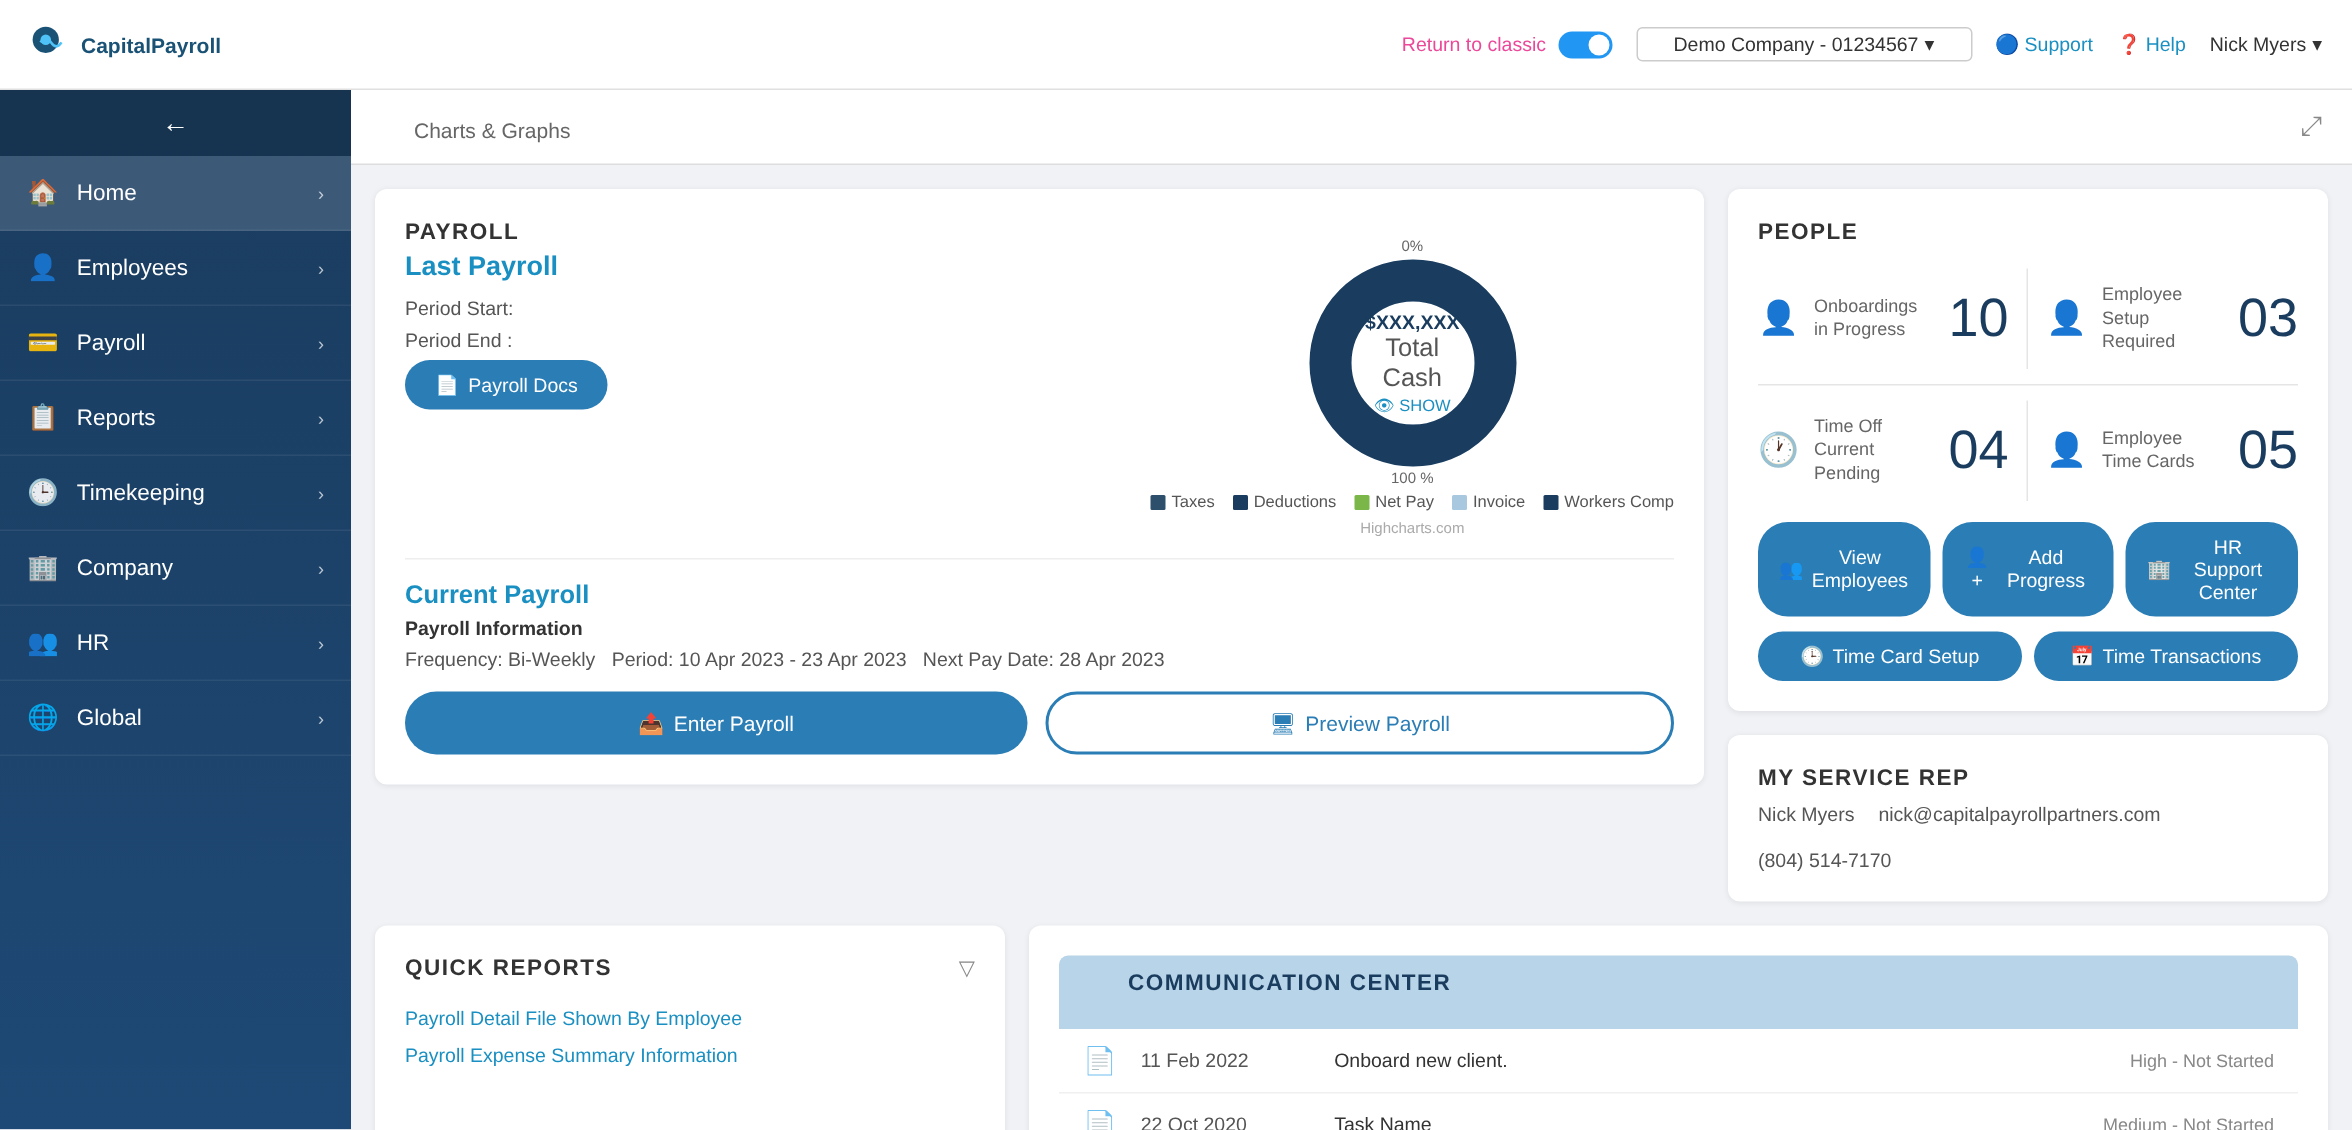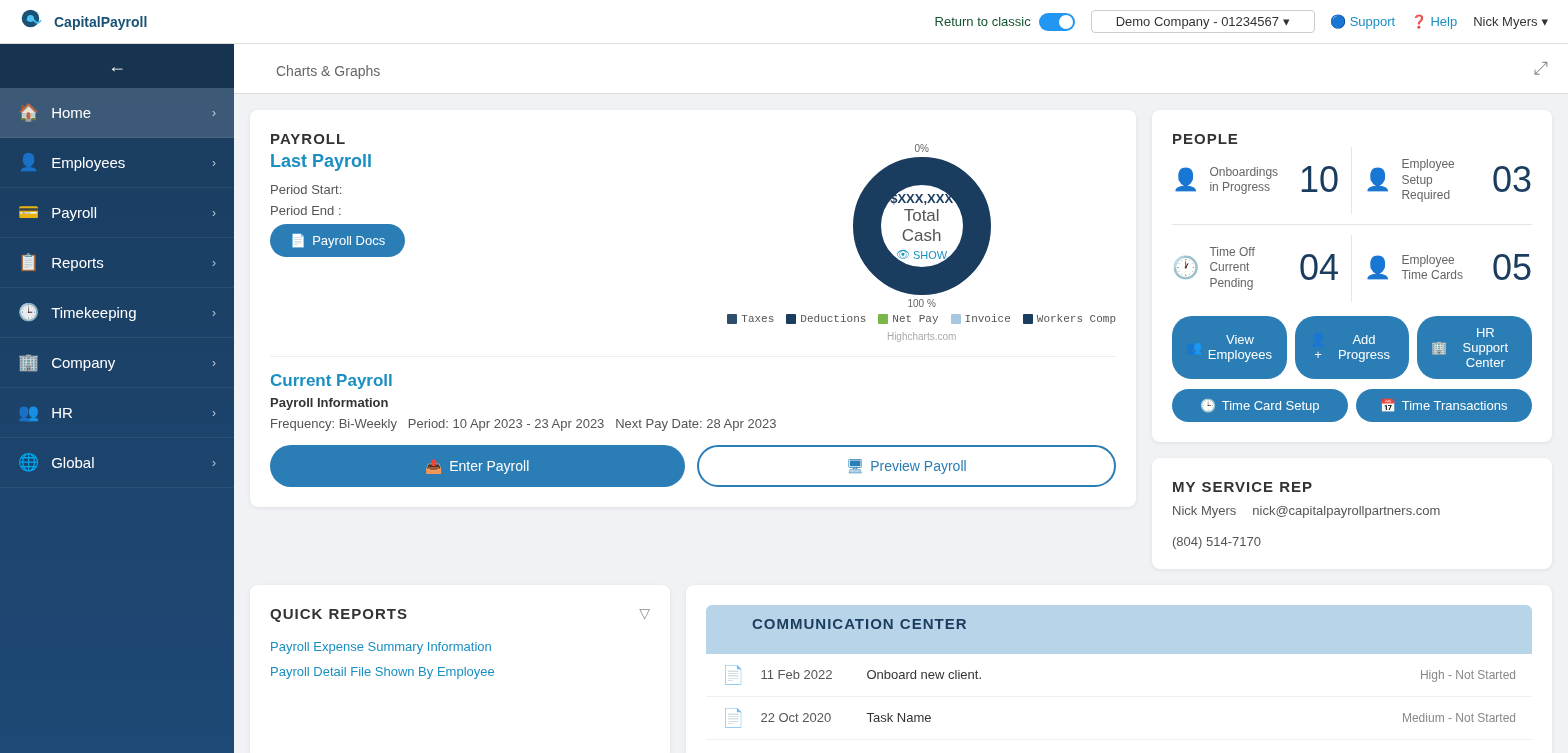--- a/index.html
+++ b/index.html
@@ -1,35 +1,35 @@
 <!DOCTYPE html>
 <html><head>
   <meta charset="utf-8">
   <style>
     * { box-sizing: border-box; margin: 0; padding: 0; }
     body { font-family: 'Segoe UI', Arial, sans-serif; background: #f0f2f5; display: flex; flex-direction: column; height: 753px; overflow: hidden; }
 
     
     .topbar {
       background: #fff;
-      height: 44px;
+      height: 60px;
       display: flex;
       align-items: center;
       justify-content: flex-end;
       padding: 0 20px;
       border-bottom: 1px solid #e0e0e0;
       gap: 16px;
       font-size: 13px;
       color: #333;
       flex-shrink: 0;
     }
     .topbar-left { display: flex; align-items: center; gap: 8px; margin-right: auto; }
     .topbar-logo { display: flex; align-items: center; gap: 6px; font-weight: bold; color: #1a5276; font-size: 14px; }
     .logo-icon { width: 28px; height: 28px; }
-    .return-classic { display: flex; align-items: center; gap: 8px; font-size: 13px; color: #14532d; }
+    .return-classic { display: flex; align-items: center; gap: 8px; font-size: 13px; color: #ec4899; }
     .toggle { width: 36px; height: 18px; background: #2196F3; border-radius: 9px; position: relative; cursor: pointer; }
     .toggle::after { content: ''; position: absolute; width: 14px; height: 14px; background: #fff; border-radius: 50%; top: 2px; right: 2px; }
     .company-selector { display: flex; align-items: center; gap: 4px; border: 1px solid #ccc; border-radius: 4px; padding: 3px 24px; cursor: pointer; font-size: 13px; }
     .topbar-link { color: #1a8fc1; font-size: 13px; cursor: pointer; display: flex; align-items: center; gap: 3px; }
     .user-menu { display: flex; align-items: center; gap: 4px; cursor: pointer; font-size: 13px; }
 
     
     .layout { display: flex; flex: 1; overflow: hidden; }
 
     
@@ -110,40 +110,40 @@
     .donut-center {
       position: absolute; top: 50%; left: 50%; transform: translate(-50%, -50%);
       text-align: center; font-size: 12px; color: #555;
     }
     .donut-center .amount { font-size: 13px; font-weight: 700; color: #1a3c5e; display: block; }
     .donut-center .label { font-size: 17px; color: #555; }
     .show-link { color: #1a8fc1; font-size: 11px; cursor: pointer; display: flex; align-items: center; gap: 3px; margin-top: 2px; justify-content: center; }
     .donut-percent-top { position: absolute; top: -8px; left: 50%; transform: translateX(-50%); font-size: 10px; color: #666; }
     .donut-percent-bot { position: absolute; bottom: -8px; left: 50%; transform: translateX(-50%); font-size: 10px; color: #666; }
     .legend { display: flex; gap: 12px; flex-wrap: wrap; font-size: 11px; color: #555; margin-bottom: 4px; margin-top: 4px; }
-    .legend-item { display: flex; align-items: center; gap: 4px; font-family: Liberation Mono, monospace; }
+    .legend-item { display: flex; align-items: center; gap: 4px; }
     .legend-color { width: 10px; height: 10px; border-radius: 1px; }
     .highcharts-credit { font-size: 10px; color: #aaa; text-align: right; margin-top: 2px; }
 
     
     .current-payroll-title { font-size: 17px; font-weight: 600; color: #1a8fc1; margin-bottom: 4px; }
     .payroll-info-label { font-size: 13px; font-weight: 600; color: #333; margin-bottom: 6px; }
     .payroll-frequency { font-size: 13px; color: #555; margin-bottom: 14px; }
     .payroll-btns { display: flex; gap: 12px; }
     .enter-payroll-btn {
       background: #2a7db5; color: #fff; border: none; border-radius: 24px;
       padding: 11px 28px; font-size: 14px; cursor: pointer; display: flex; align-items: center; gap: 6px; flex: 1; justify-content: center;
     }
     .preview-payroll-btn {
       background: #fff; color: #2a7db5; border: 2px solid #2a7db5; border-radius: 24px;
       padding: 11px 28px; font-size: 14px; cursor: pointer; display: flex; align-items: center; gap: 6px; flex: 1; justify-content: center;
     }
 
     
-    .people-title { font-size: 15px; font-weight: 700; color: #333; letter-spacing: 1px; margin-bottom: 0; }
+    .people-title { font-size: 15px; font-weight: 700; color: #333; letter-spacing: 1px; margin-bottom: 16px; }
     .people-stat { display: flex; align-items: center; gap: 10px; padding: 10px 0; }
     .people-icon { font-size: 22px; color: #888; flex-shrink: 0; }
     .people-label { font-size: 12px; color: #666; line-height: 1.3; }
     .people-count { font-size: 36px; font-weight: 300; color: #1a3c5e; margin-left: auto; }
 
     .action-btns { display: flex; gap: 8px; margin-bottom: 10px; }
     .action-btn {
       background: #2a7db5; color: #fff; border: none; border-radius: 20px;
       padding: 9px 14px; font-size: 13px; cursor: pointer; display: flex; align-items: center; gap: 5px; flex: 1; justify-content: center;
     }
@@ -162,21 +162,21 @@
     .quick-reports-title { font-size: 15px; font-weight: 700; color: #333; letter-spacing: 1px; }
     .filter-icon { font-size: 14px; color: #888; cursor: pointer; }
     .report-link { font-size: 13px; color: #1a8fc1; cursor: pointer; padding: 5px 0; display: block; }
 
     .comm-title { font-size: 15px; font-weight: 700; color: #1a3c5e; letter-spacing: 1px; margin-bottom: 12px; margin-left: 30px; }
     .comm-header-bg { background: #b8d4e8; padding: 10px 16px; border-radius: 6px 6px 0 0; }
     .comm-body { background: #fff; padding: 0; }
     .comm-row { display: flex; align-items: center; gap: 16px; padding: 10px 16px; border-bottom: 1px solid #f0f0f0; font-size: 13px; }
     .comm-icon { font-size: 18px; color: #1a8fc1; flex-shrink: 0; }
     .comm-date { color: #555; width: 90px; flex-shrink: 0; }
-    .comm-task { color: #333; flex: 1; }
+    .comm-task { color: #333; flex: 1; margin-left: 23px; }
     .comm-status { color: #888; font-size: 12px; }
 
     
     svg.donut { transform: rotate(-90deg); }
   </style>
 </head>
 <body>
 
 <div class="topbar">
   <div class="topbar-left">
@@ -438,22 +438,22 @@
         </div>
       </div>
 
       <div class="bottom-row">
 
         <div class="card quick-reports-card">
           <div class="quick-reports-header">
             <span class="quick-reports-title">QUICK REPORTS</span>
             <span class="filter-icon">▽</span>
           </div>
+          <a class="report-link">Payroll Detail File Shown By Employee</a>
           <a class="report-link">Payroll Expense Summary Information</a>
-          <a class="report-link">Payroll Detail File Shown By Employee</a>
         </div>
 
         <div class="card comm-center-card">
           <div class="comm-header-bg">
             <div class="comm-title">COMMUNICATION CENTER</div>
           </div>
           <div class="comm-body">
             <div class="comm-row">
               <span class="comm-icon">📄</span>
               <span class="comm-date">11 Feb 2022</span>

